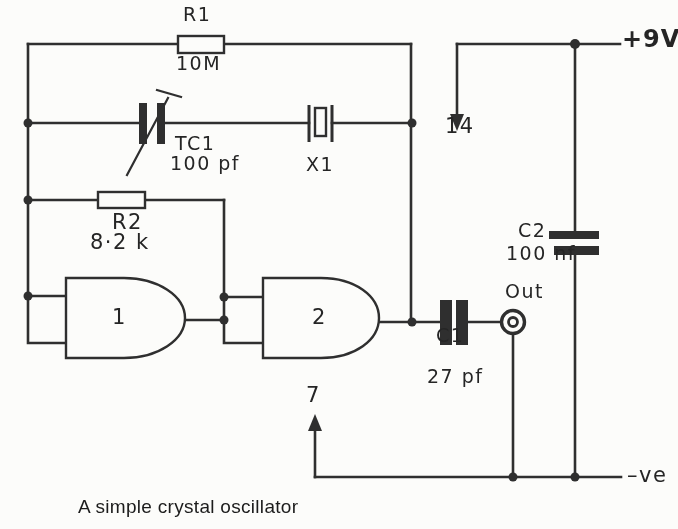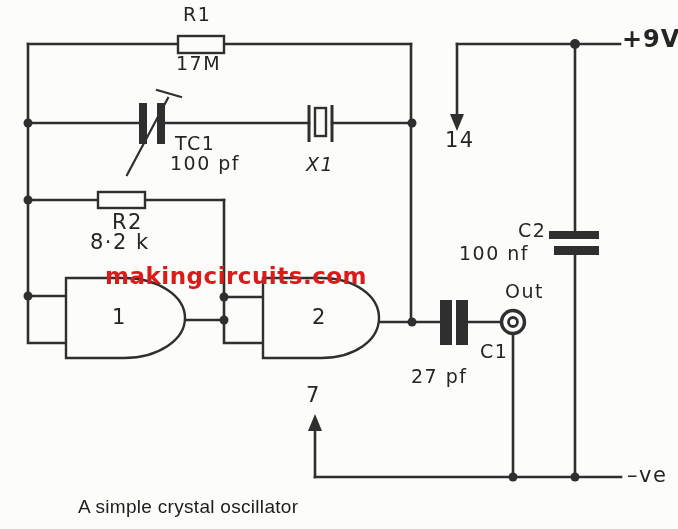--- a/index.html
+++ b/index.html
@@ -112,44 +112,43 @@
     <circle class="solid" cx="224" cy="297" r="4.5"></circle>
     <circle class="solid" cx="224" cy="320" r="4.5"></circle>
     <circle class="solid" cx="412" cy="123" r="4.5"></circle>
     <circle class="solid" cx="412" cy="322" r="4.5"></circle>
     <circle class="solid" cx="575" cy="44" r="5"></circle>
     <circle class="solid" cx="513" cy="477" r="4.5"></circle>
     <circle class="solid" cx="575" cy="477" r="4.5"></circle>
   </svg>
 
   <div class="lbl" style="left:183px;top:5px;">R1</div>
-  <div class="lbl" style="left:176px;top:54px;">17M</div>
+  <div class="lbl" style="left:176px;top:54px;">10M</div>
 
   <div class="lbl" style="left:175px;top:134px;text-align:center;">TC1</div>
   <div class="lbl" style="left:170px;top:154px;">100 pf</div>
 
-  <div class="lbl" style="left:306px;top:155px;font-style:italic;">X1</div>
+  <div class="lbl" style="left:306px;top:155px;">X1</div>
 
   <div class="lbl mid" style="left:112px;top:212px;">R2</div>
   <div class="lbl mid" style="left:90px;top:232px;text-align:right;">8·2 k</div>
 
   <div class="lbl mid" style="left:112px;top:307px;">1</div>
   <div class="lbl mid" style="left:312px;top:307px;">2</div>
 
-  <div class="lbl mid" style="left:445px;top:130px;">14</div>
+  <div class="lbl mid" style="left:445px;top:116px;">14</div>
   <div class="lbl mid" style="left:306px;top:385px;">7</div>
 
   <div class="lbl big" style="left:622px;top:27px;">+9V</div>
   <div class="lbl mid" style="left:627px;top:465px;">–ve</div>
 
   <div class="lbl" style="left:518px;top:221px;text-align:right;">C2</div>
-  <div class="lbl" style="left:459px;top:244px;">100 nf</div>
+  <div class="lbl" style="left:506px;top:244px;">100 nf</div>
 
   <div class="lbl" style="left:505px;top:282px;">Out</div>
 
-  <div class="lbl" style="left:436px;top:342px;margin-left:44px;">C1</div>
-  <div class="lbl" style="left:411px;top:367px;">27 pf</div>
+  <div class="lbl" style="left:436px;top:326px;">C1</div>
+  <div class="lbl" style="left:427px;top:367px;">27 pf</div>
 
-  <div class="wm" style="left:105px;top:265px;">makingcircuits.com</div>
 
   <div class="caption" style="left:78px;top:497px;">A simple crystal oscillator</div>
 
 </div>
 
 </body></html>

